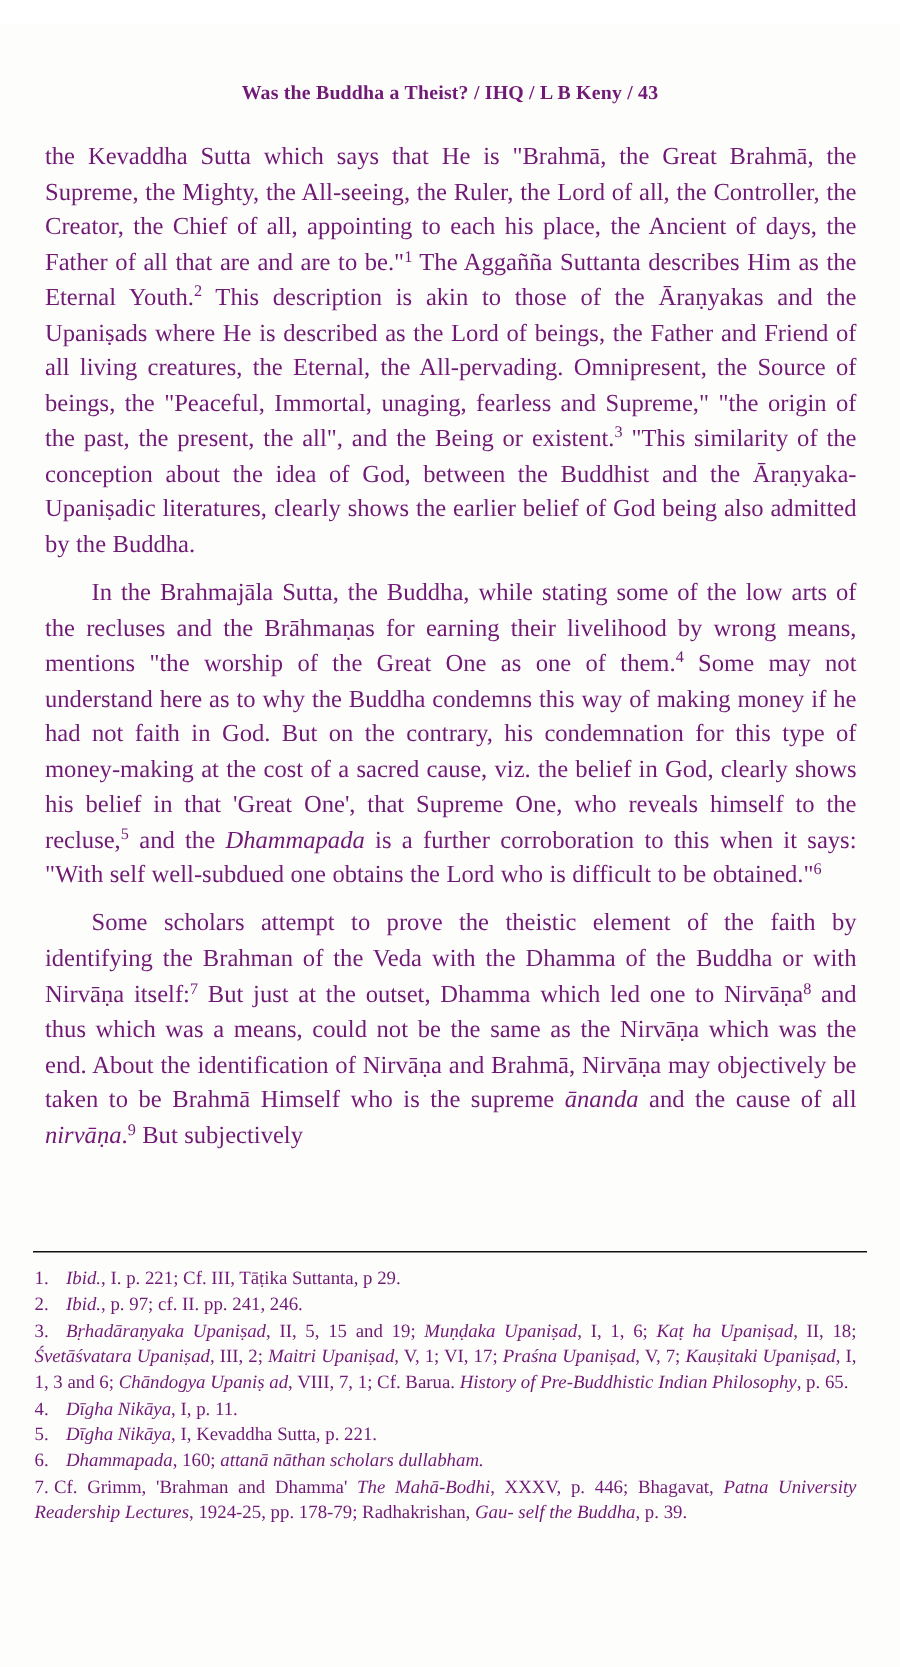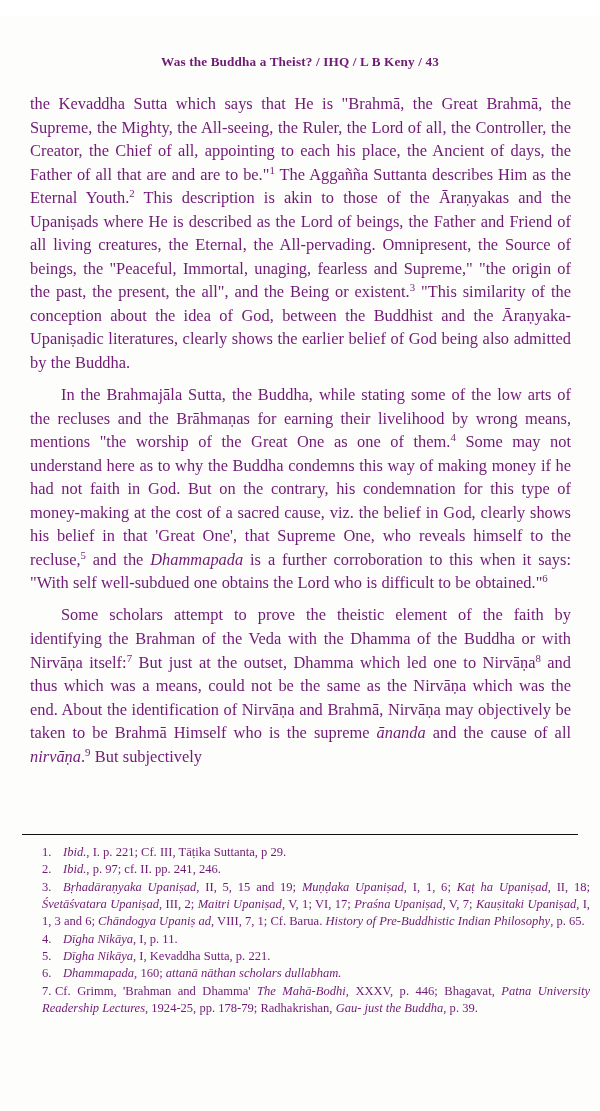--- a/index.html
+++ b/index.html
@@ -74,21 +74,21 @@
     top: 818px;
     width: 556px;
     height: 0;
     border-top: 1.6px solid #111111;
   }
 
   
   .notes {
     position: absolute;
     top: 828px;
-    left: 42px;
+    left: 23px;
     width: 548px;
     font-size: 12.55px;
     line-height: 17.35px;
   }
 
   .note {
     margin: 0;
     text-align: justify;
     text-justify: inter-word;
     white-space: normal;
@@ -125,16 +125,16 @@
 
   <div class="divider"></div>
 
   <div class="notes">
       <div class="note wide"><span class="num">1.</span><span class="txt"><i>Ibid.</i><span>, I. p. 221; Cf. III, Tāṭika Suttanta, p 29.</span></span></div>
       <div class="note wide"><span class="num">2.</span><span class="txt"><i>Ibid.</i><span>, p. 97; cf. II. pp. 241, 246.</span></span></div>
       <div class="note wide"><span class="num">3.</span><span class="txt"><i>Bṛhadāraṇyaka Upaniṣad</i><span>, II, 5, 15 and 19; </span><i>Muṇḍaka Upaniṣad</i><span>, I, 1, 6; </span><i>Kaṭ ha Upaniṣad</i><span>, II, 18; </span><i>Śvetāśvatara Upaniṣad</i><span>, III, 2; </span><i>Maitri Upaniṣad</i><span>, V, 1; VI, 17; </span><i>Praśna Upaniṣad</i><span>, V, 7; </span><i>Kauṣitaki Upaniṣad</i><span>, I, 1, 3 and 6; </span><i>Chāndogya Upaniṣ ad</i><span>, VIII, 7, 1; Cf. Barua. </span><i>History of Pre-Buddhistic Indian Philosophy</i><span>, p. 65.</span></span></div>
       <div class="note wide"><span class="num">4.</span><span class="txt"><i>Dīgha Nikāya</i><span>, I, p. 11.</span></span></div>
       <div class="note wide"><span class="num">5.</span><span class="txt"><i>Dīgha Nikāya</i><span>, I, Kevaddha Sutta, p. 221.</span></span></div>
       <div class="note wide"><span class="num">6.</span><span class="txt"><i>Dhammapada</i><span>, 160; </span><i>attanā nāthan scholars dullabham.</i></span></div>
-      <div class="note tight"><span class="num">7.</span><span class="txt"><span>Cf. Grimm, 'Brahman and Dhamma' </span><i>The Mahā-Bodhi</i><span>, XXXV, p. 446; Bhagavat, </span><i>Patna University Readership Lectures</i><span>, 1924-25, pp. 178-79; Radhakrishan, </span><i>Gau- just the Buddha</i><span>, p. 39.</span></span></div>
+      <div class="note tight"><span class="num">7.</span><span class="txt"><span>Cf. Grimm, 'Brahman and Dhamma' </span><i>The Mahā-Bodhi</i><span>, XXXV, p. 446; Bhagavat, </span><i>Patna University Readership Lectures</i><span>, 1924-25, pp. 178-79; Radhakrishan, </span><i>Gau- self the Buddha</i><span>, p. 39.</span></span></div>
     </div>
 
 </div>
 
 </body></html>

